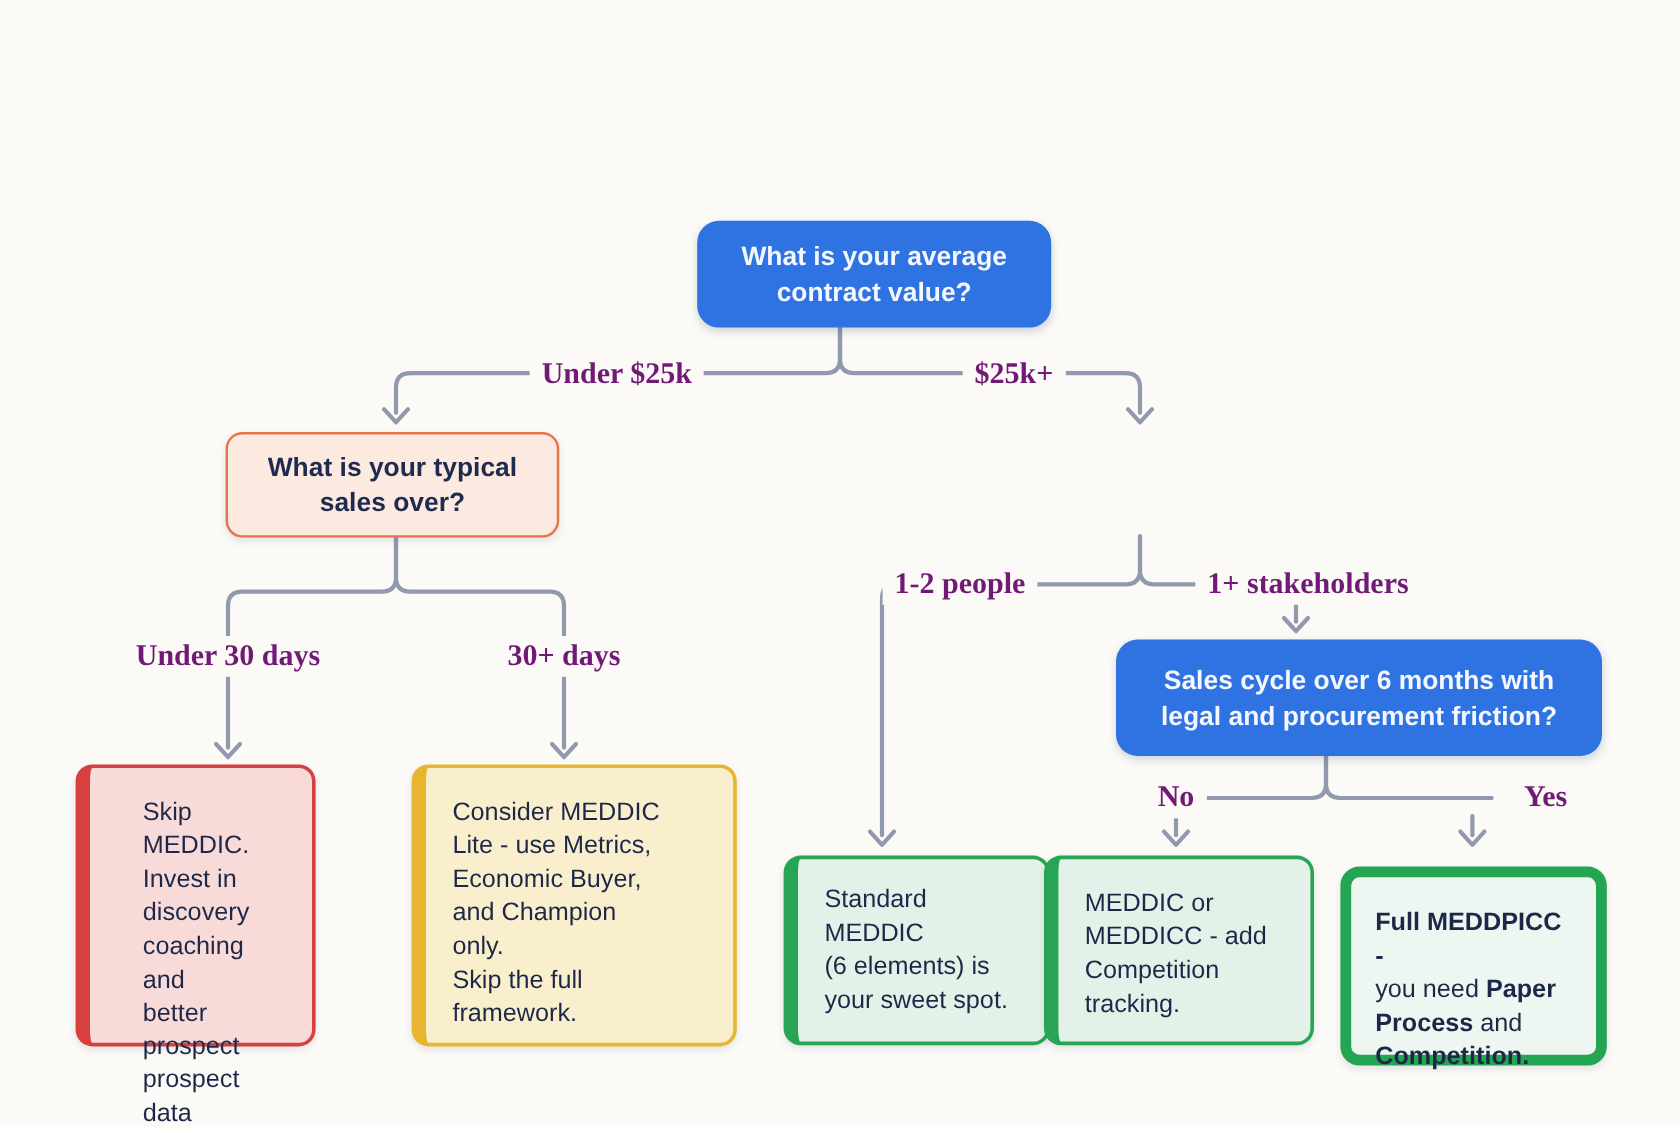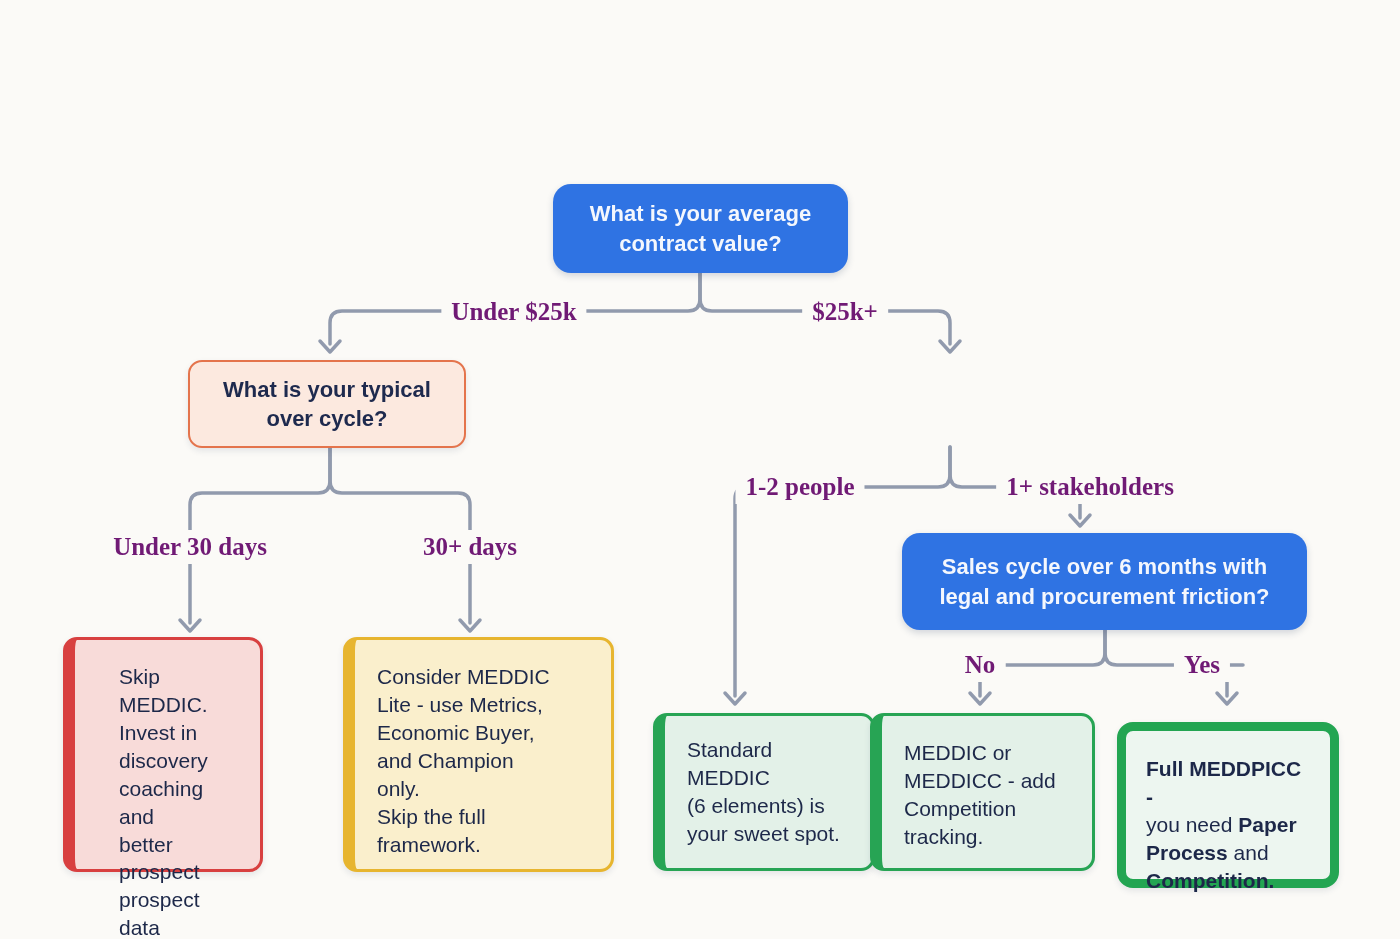--- a/index.html
+++ b/index.html
@@ -14,20 +14,21 @@
   svg.connectors{position:absolute;left:0;top:0;width:1400px;height:939px;}
   svg.connectors path{stroke:#919aad;stroke-width:3.5;fill:none;stroke-linecap:round;stroke-linejoin:round;}
   .node{position:absolute;box-sizing:border-box;}
   .q{
     display:flex;align-items:center;justify-content:center;text-align:center;
     font-size:22px;font-weight:700;line-height:1.32;white-space:pre-line;
   }
   .q.blue{
     background:#2f73e3;color:#f4f7fd;border-radius:18px;
     box-shadow:0 3px 7px rgba(30,50,90,.18);
+    margin-left:28px;
   }
   .q.orange{
     background:#fce9df;color:#1e2a4e;border:2.5px solid #e4744c;border-radius:14px;
     box-shadow:0 3px 6px rgba(30,50,90,.10);
   }
   .outcome{
     border-radius:14px;font-size:21px;font-weight:500;line-height:1.33;
     white-space:pre-line;padding:23px 22px;color:#1d2849;
     box-shadow:0 3px 6px rgba(30,50,90,.10);
   }
@@ -70,34 +71,34 @@
     <path d="M970,693 L980,704 L990,693"></path>
     <path d="M1105,621 L1105,653 Q1105,665 1117,665 L1243,665"></path>
     <path d="M1227,680 L1227,696"></path>
     <path d="M1217,693 L1227,704 L1237,693"></path>
   </svg>
 
   <div class="node q blue" style="left:553px;top:184px;width:295px;height:89px;">What is your average
 contract value?</div>
 
   <div class="node q orange" style="left:188px;top:360px;width:278px;height:88px;">What is your typical
-over cycle?</div>
+sales over?</div>
 
 
   <div class="node q blue" style="left:902px;top:533px;width:405px;height:97px;">Sales cycle over 6 months with
 legal and procurement friction?</div>
 
   <div class="edge-label" style="left:514px;top:312px;">Under $25k</div>
   <div class="edge-label" style="left:845px;top:312px;">$25k+</div>
   <div class="edge-label" style="left:190px;top:547px;">Under 30 days</div>
   <div class="edge-label" style="left:470px;top:547px;">30+ days</div>
   <div class="edge-label" style="left:800px;top:487px;">1-2 people</div>
   <div class="edge-label" style="left:1090px;top:487px;">1+ stakeholders</div>
   <div class="edge-label" style="left:980px;top:665px;">No</div>
-  <div class="edge-label" style="left:1202px;top:665px;">Yes</div>
+  <div class="edge-label" style="left:1288px;top:665px;">Yes</div>
 
   <div class="node outcome red" style="left:63px;top:637px;width:200px;height:235px;padding-left:44px;">Skip MEDDIC.
 Invest in discovery
 coaching and
 better prospect
 prospect data
 instead. Try BANT
 or SPIN Selling.</div>
 
   <div class="node outcome yellow" style="left:343px;top:637px;width:271px;height:235px;">Consider MEDDIC

